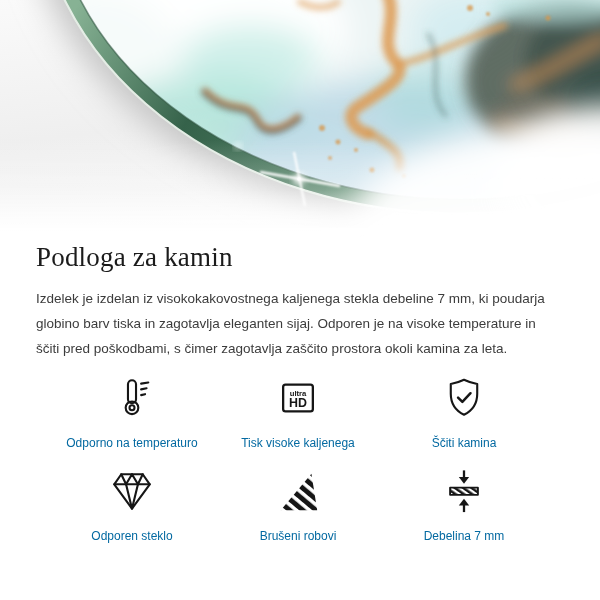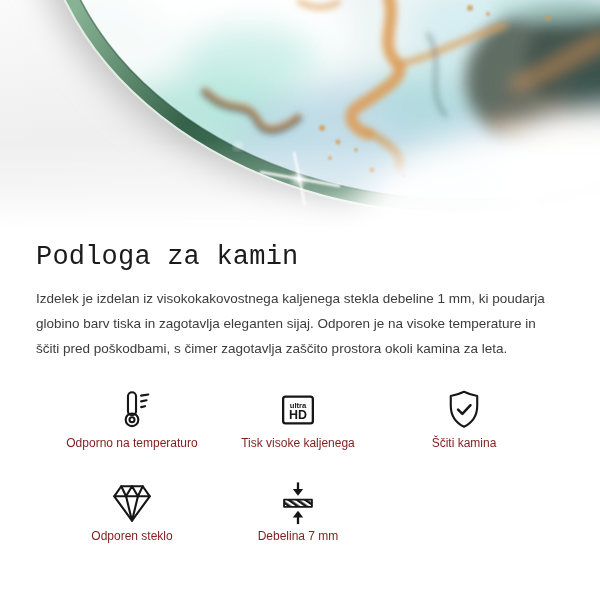--- a/index.html
+++ b/index.html
@@ -4,29 +4,29 @@
 <style>
   * { box-sizing: border-box; margin: 0; padding: 0; }
   html,body { width:600px; height:600px; background:#fff; overflow:hidden;
     font-family:"Liberation Sans", sans-serif; }
   .hero { position:relative; width:600px; height:240px; }
   .hero svg { display:block; }
   .content { padding:0 40px 0 36px; }
   h1 { font-family:"Liberation Serif", serif; font-weight:400;
        font-size:27px; line-height:31px; color:#1b1b1b; margin-top:2px;
        letter-spacing:.2px; }
-  h1 span { display:block;font-family:Liberation Mono, monospace; }
+  h1 span { display:block; }
   .desc { margin-top:13px; font-size:13.5px; line-height:25px; color:#3c3c3c;
           max-width:522px; }
   .features { margin:14px 13px 0; display:grid;
               grid-template-columns:repeat(3,1fr); row-gap:18px;
               text-align:center; }
   .feature { display:flex; flex-direction:column; align-items:center; }
-  .icon-wrap { height:58px; display:flex; align-items:flex-end; justify-content:center; }
-  .flabel { font-size:12px; color:#7f1d1d; margin-top:3px; white-space:nowrap; }
+  .icon-wrap { height:58px; display:flex; align-items:flex-start; justify-content:center; }
+  .flabel { font-size:12px; color:#0369a1; margin-top:3px; white-space:nowrap; }
   .fsvg { stroke:#161616; fill:none; stroke-width:2.2;
           stroke-linecap:round; stroke-linejoin:round; }
   .fsvg text { stroke:none; fill:#161616; font-family:"Liberation Sans",sans-serif; }
 </style>
 </head>
 <body>
 
 <svg width="0" height="0" style="position:absolute">
   <defs>
     <pattern id="hatchBig" width="8.8" height="8.8" patternUnits="userSpaceOnUse" patternTransform="rotate(-50)">
@@ -141,21 +141,21 @@
     <ellipse cx="615" cy="185" rx="120" ry="80" fill="#ffffff" filter="url(#b20)" opacity="0.9"></ellipse>
     <rect x="0" y="228" width="600" height="12" fill="#ffffff" opacity="0.9"></rect>
   </svg>
 </div>
 
 <div class="content">
   <h1>
     <span>Podloga za kamin</span>
   </h1>
 
-  <p class="desc">Izdelek je izdelan iz visokokakovostnega kaljenega stekla debeline 1 mm, ki poudarja globino barv tiska in zagotavlja eleganten sijaj. Odporen je na visoke temperature in ščiti pred poškodbami, s čimer zagotavlja zaščito prostora okoli kamina za leta.</p>
+  <p class="desc">Izdelek je izdelan iz visokokakovostnega kaljenega stekla debeline 7 mm, ki poudarja globino barv tiska in zagotavlja eleganten sijaj. Odporen je na visoke temperature in ščiti pred poškodbami, s čimer zagotavlja zaščito prostora okoli kamina za leta.</p>
 
   <div class="features">
 
     <div class="feature">
       <div class="icon-wrap">
         <svg class="fsvg" width="46" height="46" viewBox="0 0 48 48">
           <rect x="19.8" y="5.5" width="8.4" height="24" rx="4.2"></rect>
           <circle cx="24" cy="34.2" r="6.6"></circle>
           <circle cx="24" cy="34.2" r="2.6"></circle>
           <line x1="33.5" y1="9" x2="41" y2="7.8"></line>
@@ -192,20 +192,28 @@
         <svg class="fsvg" width="46" height="46" viewBox="0 0 48 48" stroke-width="1.9">
           <path d="M24,42.5 L5.5,17 L12.8,6.5 L35.2,6.5 L42.5,17 Z"></path>
           <line x1="5.5" y1="17" x2="42.5" y2="17"></line>
           <path d="M12.8,6.5 L17.8,17 M24,6.5 L17.8,17 M24,6.5 L30.2,17 M35.2,6.5 L30.2,17"></path>
           <path d="M17.8,17 L24,42.5 M30.2,17 L24,42.5"></path>
         </svg>
       </div>
       <div class="flabel">Odporen steklo</div>
     </div>
 
+    <div class="feature">
+      <div class="icon-wrap">
+        <svg class="fsvg" width="46" height="46" viewBox="0 0 48 48">
+          <path d="M6,44 L38,6 L44,44 Z" fill="url(#hatchBig)" stroke="none"></path>
+        </svg>
+      </div>
+      <div class="flabel">Brušeni robovi</div>
+    </div>
 
     <div class="feature">
       <div class="icon-wrap">
         <svg class="fsvg" width="46" height="46" viewBox="0 0 48 48">
           <rect x="9.5" y="20.5" width="29" height="7.5" fill="url(#hatchSmall)" stroke-width="2"></rect>
           <g fill="#161616" stroke="none">
             <rect x="22.8" y="2.5" width="2.4" height="7.5"></rect>
             <path d="M18.6,9.5 L29.4,9.5 L24,16.5 Z"></path>
             <rect x="22.8" y="38.5" width="2.4" height="7.5"></rect>
             <path d="M24,32 L29.4,39 L18.6,39 Z"></path>

